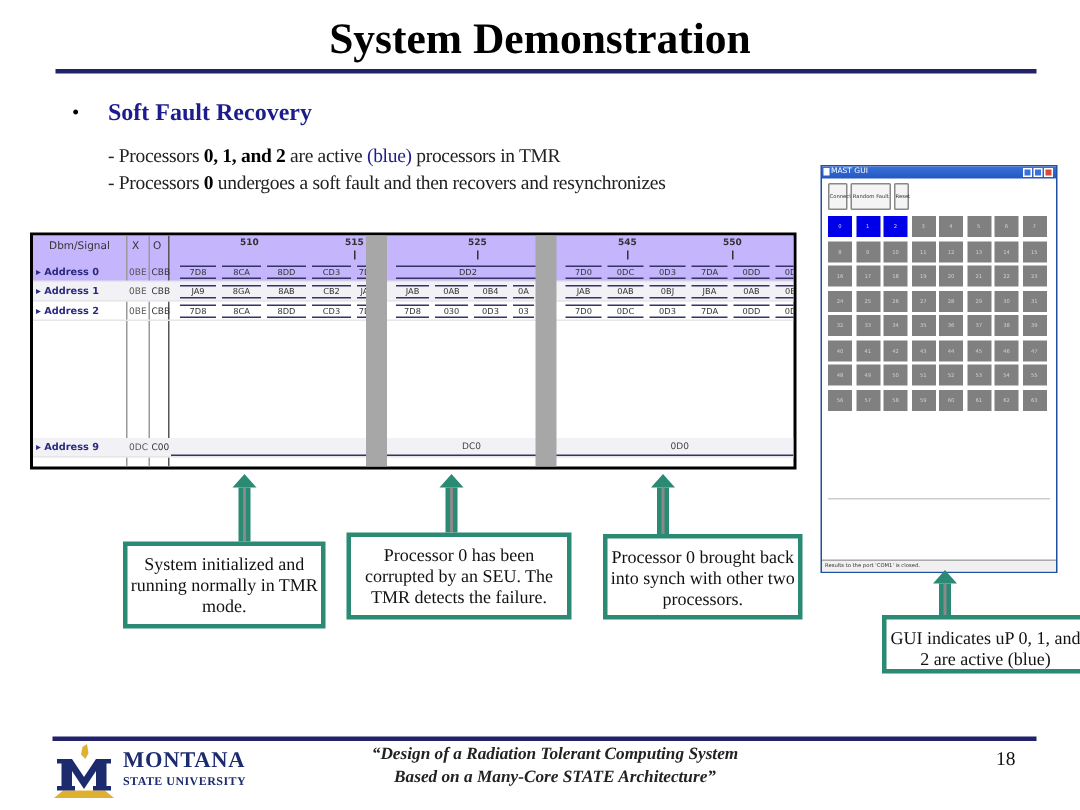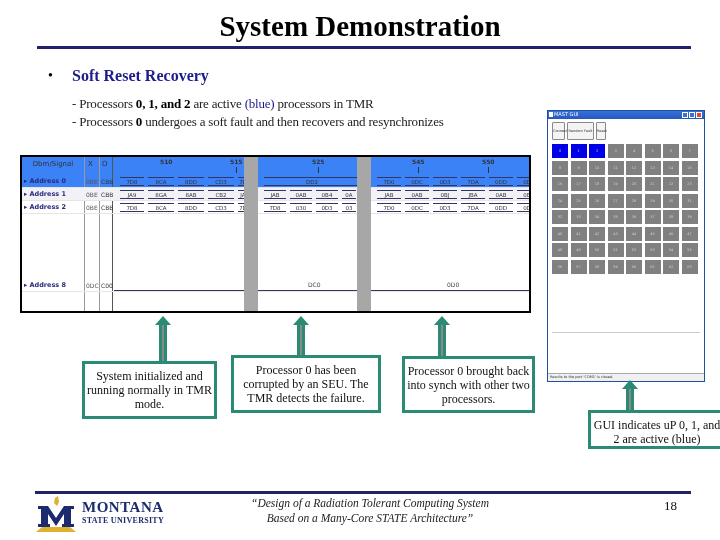--- a/index.html
+++ b/index.html
@@ -7,21 +7,21 @@
   .title { position: absolute; top: 10px; left: 0; width: 720px; text-align: center; font-size: 29px; font-weight: bold; color: #000; }
   .title-rule { position: absolute; top: 46px; left: 37px; width: 654px; height: 3px; background: #22226a; }
   .bullet { position: absolute; top: 68px; left: 48px; font-size: 14px; color: #000; }
   .heading { position: absolute; top: 67px; left: 72px; font-size: 16px; font-weight: bold; color: #1c1c8c; }
   .sub { position: absolute; left: 72px; font-size: 13px; color: #222; letter-spacing: -0.2px; }
   .sub b { color: #000; }
   .sub .blue { color: #1c1c8c; }
 
   
   .wave { position: absolute; left: 20px; top: 155px; width: 511px; height: 158px; border: 2px solid #000; background: #fff; overflow: hidden; font-family: "DejaVu Sans", sans-serif; }
-  .wave-head { position: absolute; top: 0; left: 0; width: 100%; height: 34px; background: #3b82f6; border-bottom: 1px solid #ccc; }
+  .wave-head { position: absolute; top: 0; left: 0; width: 100%; height: 34px; background: #c4b5fd; border-bottom: 1px solid #ccc; }
   .wh-sig { position: absolute; left: 0; width: 62px; top: 3px; text-align: center; font-size: 7px; color: #333; }
   .wh-x { position: absolute; left: 66px; top: 3px; font-size: 7px; color: #333; }
   .wh-o { position: absolute; left: 80px; top: 3px; font-size: 7px; color: #333; }
   .tick { position: absolute; top: 1px; font-size: 6px; color: #333; font-weight: bold; }
   .tickline { position: absolute; top: 10px; width: 1px; height: 6px; background: #333; }
   .col-div { position: absolute; top: 0; bottom: 0; width: 1px; background: #999; }
   .row { position: absolute; left: 0; width: 100%; height: 13px; border-bottom: 1px solid #e6e6e6; }
   .row.alt { background: #f2f2f6; }
   .r-name { position: absolute; left: 2px; top: 2px; font-size: 6.5px; color: #2a2a80; font-weight: bold; white-space: nowrap; }
   .r-x { position: absolute; left: 64px; top: 3px; font-size: 6px; color: #555; }
@@ -50,31 +50,31 @@
   .arrow .head { width: 0; height: 0; border-left: 8px solid transparent; border-right: 8px solid transparent; border-bottom: 9px solid #2a8a74; }
   .arrow .shaft { margin-left: 4px; width: 8px; background: #2a8a74; position: relative; }
   .arrow .shaft::after { content: ""; position: absolute; left: 3px; top: 0; bottom: 0; width: 2px; background: #8a8a8a; }
 
   .callout { position: absolute; border: 3px solid #2a8a74; background: #fff; font-size: 12px; color: #111; text-align: center; line-height: 14px; padding-top: 5px; }
 
   .foot-rule { position: absolute; top: 491px; left: 35px; width: 656px; height: 3px; background: #22226a; }
   .logo-m { position: absolute; left: 36px; top: 496px; width: 40px; height: 36px; }
   .logo-text1 { position: absolute; left: 82px; top: 499px; font-size: 15px; font-weight: bold; color: #1c2a6e; letter-spacing: 0.5px; }
   .logo-text2 { position: absolute; left: 82px; top: 516px; font-size: 8px; font-weight: bold; color: #1c2a6e; letter-spacing: 0.3px; }
-  .foot-cite { position: absolute; left: 230px; top: 496px; width: 280px; font-size: 11.5px; font-style: italic; color: #222; text-align: center; line-height: 15px; }
+  .foot-cite { position: absolute; left: 230px; top: 496px; width: 280px; font-size: 11.5px; font-style: italic; color: #222; text-align: center; line-height: 15px; font-weight: bold; }
   .page-num { position: absolute; left: 664px; top: 498px; font-size: 13px; color: #111; }
 </style>
 </head>
 <body>
 
 <div class="title">System Demonstration</div>
 <div class="title-rule"></div>
 
 <div class="bullet">•</div>
-<div class="heading">Soft Reset Recovery</div>
+<div class="heading">Soft Fault Recovery</div>
 
 <div class="sub" style="top:96px">
   <span>- Processors </span><b>0, 1, and 2</b><span> are active </span><span class="blue">(blue)</span><span> processors in TMR</span>
 </div>
 <div class="sub" style="top:114px">
   <span>- Processors </span><b>0</b><span> undergoes a soft fault and then recovers and resynchronizes</span>
 </div>
 
 <div class="wave">
   <div class="wave-head">
@@ -155,22 +155,22 @@
       <div class="seg" style="left:228px;width:14px">03</div>
       <div class="seg" style="left:263px;width:24px">7D0</div>
       <div class="seg" style="left:291px;width:24px">0DC</div>
       <div class="seg" style="left:319px;width:24px">0D3</div>
       <div class="seg" style="left:347px;width:24px">7DA</div>
       <div class="seg" style="left:375px;width:24px">0DD</div>
       <div class="seg" style="left:403px;width:20px">0D</div>
     </div>
   </div>
 
-  <div class="row" style="top:122px">
-    <div class="r-name">▸ <span>Address 8</span></div>
+  <div class="row alt" style="top:135px">
+    <div class="r-name">▸ <span>Address 9</span></div>
     <div class="r-x">0DC</div>
     <div class="r-o">C00</div>
     <div class="trace">
         <div class="flat"></div>
       <div class="flat-label" style="left:194px">DC0</div>
       <div class="flat-label" style="left:333px">0D0</div>
     </div>
   </div>
 
   <div class="gbar" style="left:222px"></div>

